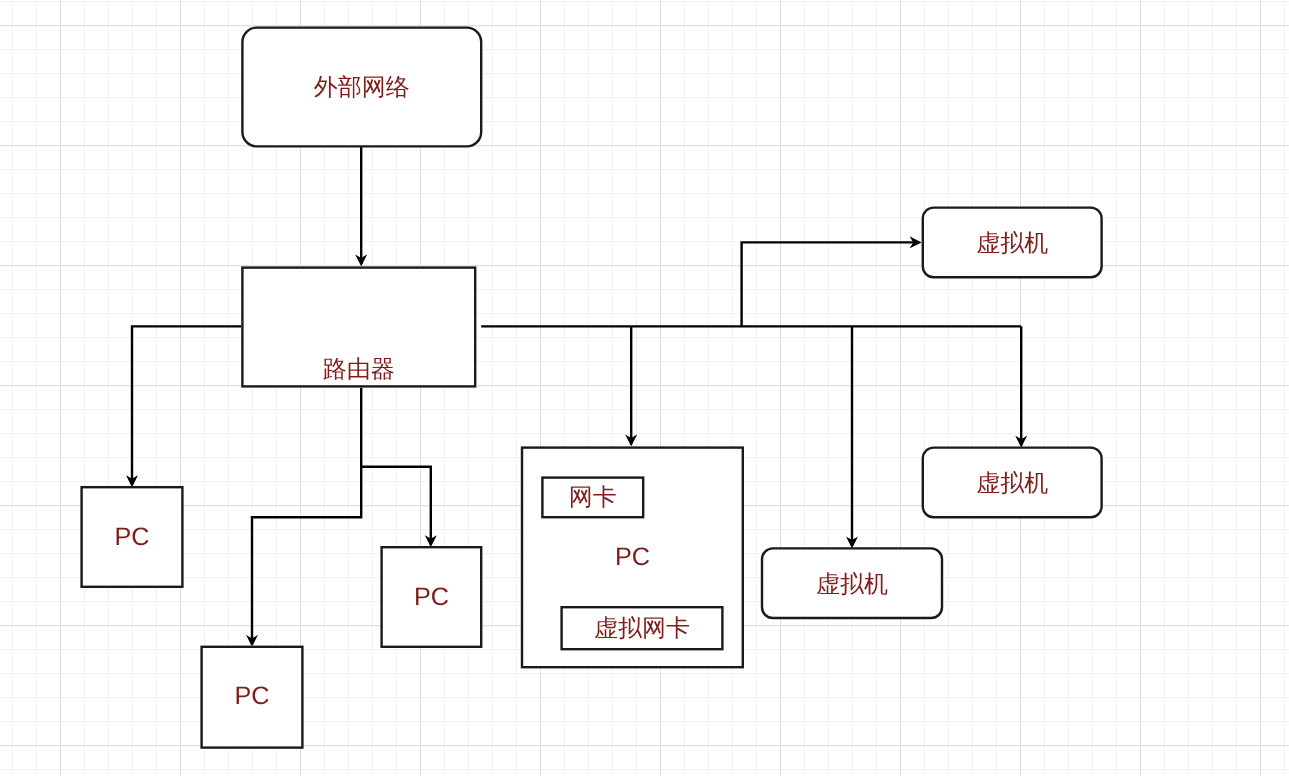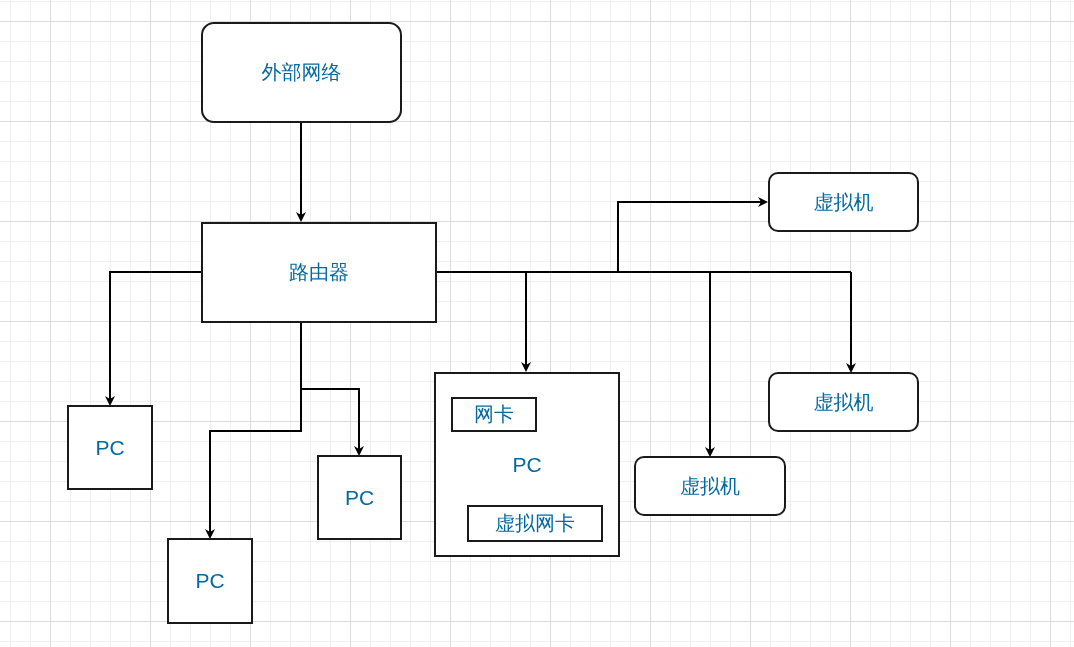--- a/index.html
+++ b/index.html
@@ -13,21 +13,21 @@
       linear-gradient(to bottom, #f0f0f0 1px, transparent 1px);
     background-size: 100px 100px, 100px 100px, 20px 20px, 20px 20px;
     background-position: 50px 21px, 50px 21px, 10px 1px, 10px 1px;
     font-family: "DejaVu Sans", sans-serif;
   }
   #edges { position: absolute; left: 0; top: 0; }
   .node {
     position: absolute; box-sizing: border-box;
     border: 2px solid #1a1a1a; background: #ffffff;
     display: flex; align-items: center; justify-content: center;
-    color: #0369a1; font-size: 20px;
+    color: #7f1d1d; font-size: 20px;
   }
   .node.rounded { border-radius: 13px; }
   .node.inner { border-width: 2px; font-size: 20px; }
   .node .lbl { pointer-events: none; }
   .pc-lbl { font-family: "Liberation Sans", sans-serif; font-size: 21px; }
 </style>
 </head>
 <body>
 
 <svg id="edges" width="1074" height="647">
@@ -46,21 +46,21 @@
     <polyline points="618,272 618,202 766,202" marker-end="url(#arrow)"></polyline>
     <polyline points="710,272 710,455" marker-end="url(#arrow)"></polyline>
     <polyline points="851,272 851,371" marker-end="url(#arrow)"></polyline>
   </g>
 </svg>
 
 <div class="node rounded" style="left:201px; top:22px; width:201px; height:101px;">
   <span class="lbl">外部网络</span>
 </div>
 
-<div class="node" style="left:201px; top:222px; width:236px; height:101px;">
+<div class="node" style="left:201px; top:222px; width:196px; height:101px;align-items:flex-end;">
   <span class="lbl">路由器</span>
 </div>
 
 <div class="node" style="left:67px; top:405px; width:86px; height:85px;">
   <span class="lbl pc-lbl">PC</span>
 </div>
 
 <div class="node" style="left:317px; top:455px; width:85px; height:85px;">
   <span class="lbl pc-lbl">PC</span>
 </div>

